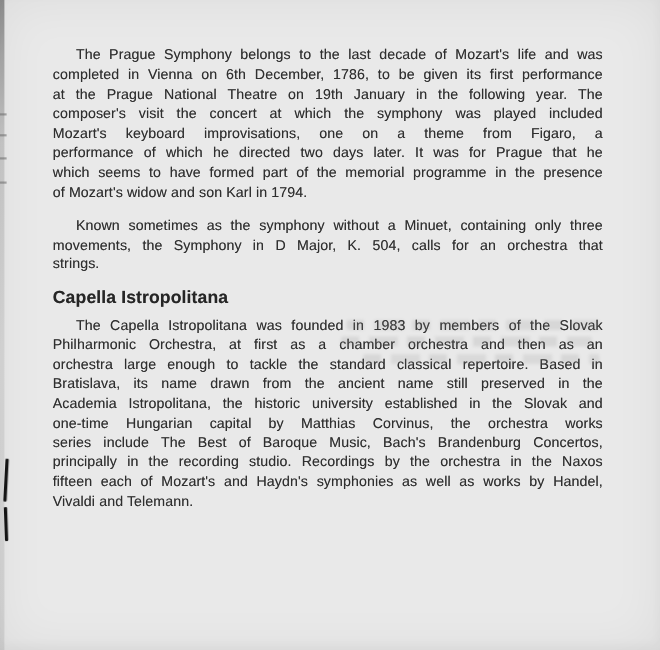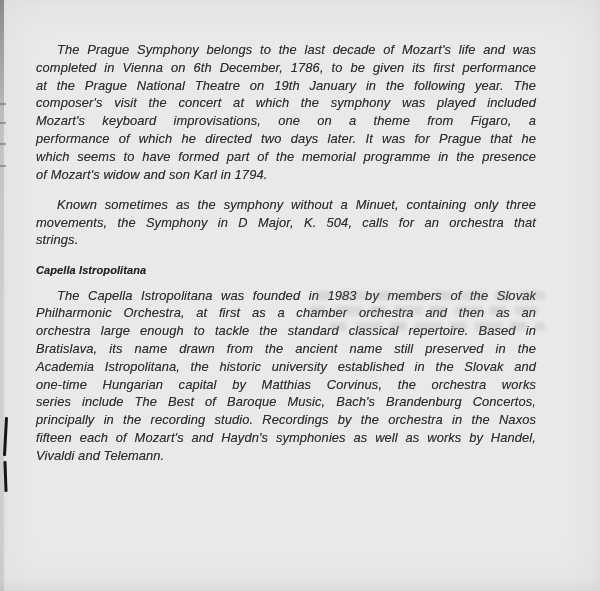--- a/index.html
+++ b/index.html
@@ -37,44 +37,43 @@
     background: linear-gradient(180deg,
       rgba(60,60,60,0.50) 0%,
       rgba(90,90,90,0.22) 22%,
       rgba(120,120,120,0.14) 55%,
       rgba(120,120,120,0.18) 100%);
   }
 
   
   .text-block {
     position: absolute;
-    left: 36px;
+    left: 48px;
     top: 41px;
     width: 500px;
     color: #2f2f2f;
     font-size: 12.9px;
     line-height: 17.8px;
     letter-spacing: 0.1px;
     text-shadow: 0 0 0.5px rgba(47,47,47,0.55);
-    font-style: italic;
   }
 
   .paragraph { margin: 0 0 12.5px 0; }
 
   .line {
     text-align: justify;
     text-align-last: justify;
     white-space: normal;
   }
   .line.first { text-indent: 21px; }
   .line.last  { text-align-last: left; }
 
   .section-heading {
     font-weight: bold;
-    font-size: 11px;
+    font-size: 16px;
     margin: 11px 0 7px 0;
     color: #262626;
   }
 
   
   .ghost-line {
     position: absolute;
     height: 9px;
     border-radius: 2px;
     background: repeating-linear-gradient(90deg,

